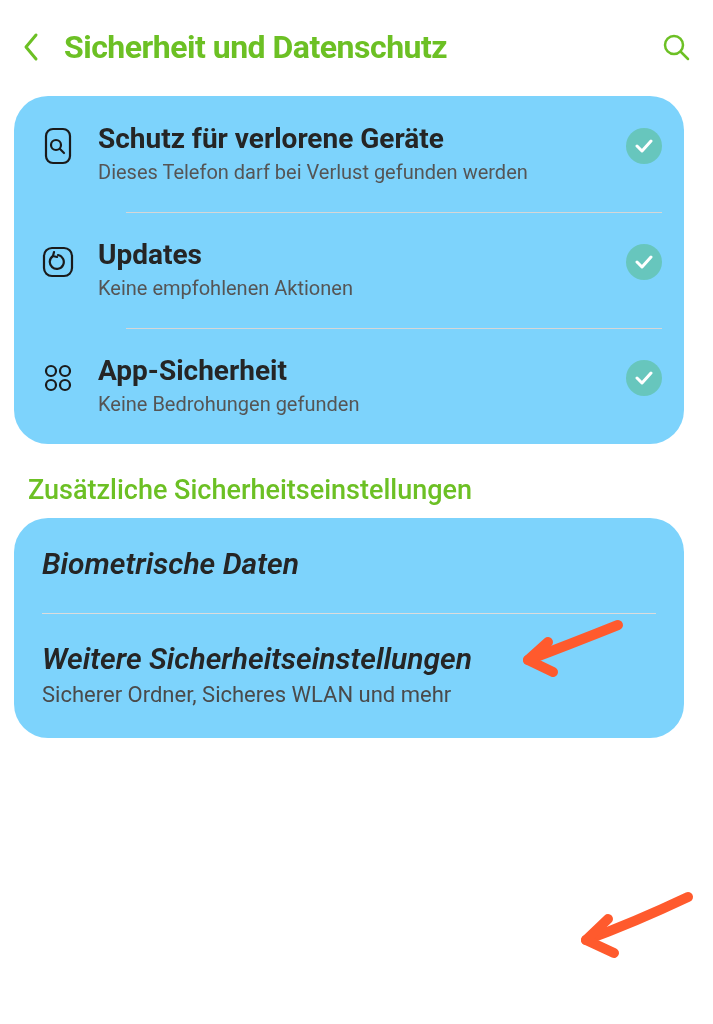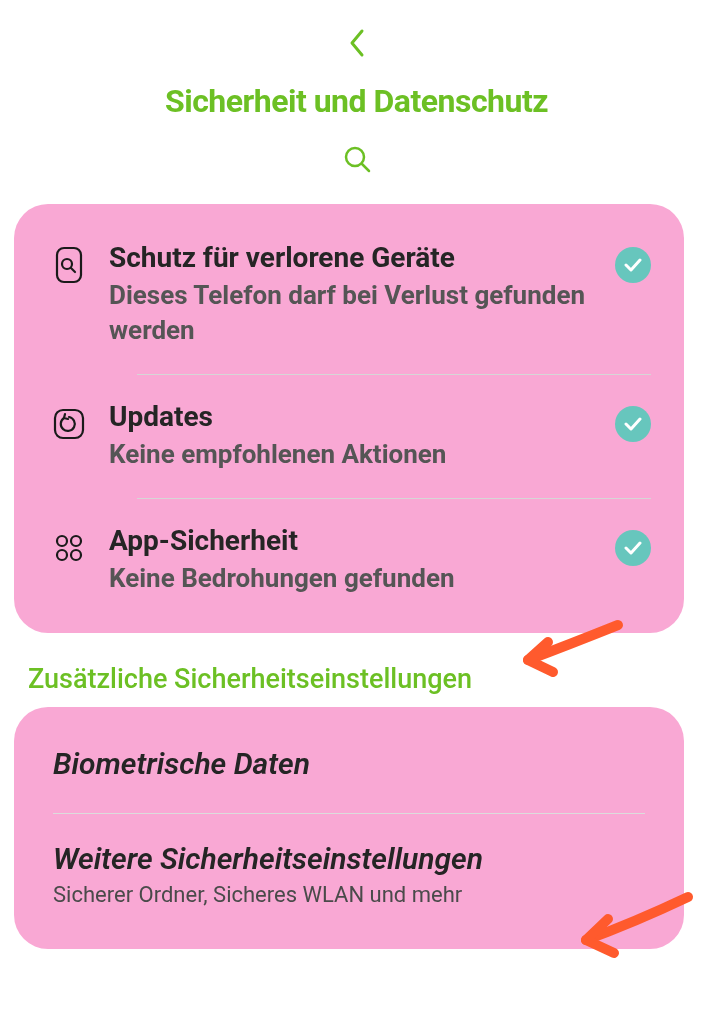--- a/index.html
+++ b/index.html
@@ -10,39 +10,38 @@
       font-family: -apple-system, BlinkMacSystemFont, 'Segoe UI', Roboto, sans-serif;
       color: #252525;
       overflow: hidden;
       position: relative;
     }
     .header {
       display: flex;
       align-items: center;
       padding: 28px 22px 20px 22px;
       gap: 24px;
-      flex-direction: column;
     }
     .back-chevron { width: 18px; height: 30px; display:flex; align-items:center; justify-content:center; }
     .back-chevron svg { stroke: #6cc024; }
     .title {
       flex: 1;
       color: #6cc024;
       font-size: 32px;
       font-weight: 700;
       letter-spacing: -0.5px;
     }
     .search-btn { width:30px; height:30px; display:flex; align-items:center; justify-content:center; }
     .search-btn svg { stroke: #6cc024; }
 
     .card {
-      background: #f9a8d4;
+      background: #7dd3fc;
       border-radius: 34px;
       margin: 10px 29px 0 14px;
-      padding: 11px;
+      padding: 0;
     }
     .row {
       display: flex;
       align-items: flex-start;
       padding: 26px 22px 26px 16px;
       gap: 18px;
       position: relative;
     }
     .row + .row::before {
       content:"";
@@ -59,24 +58,23 @@
     }
     .row-icon svg { stroke:#1a1a1a; }
     .row-body { flex:1; min-width:0; }
     .row-title {
       font-size: 28px;
       font-weight: 700;
       color:#252525;
       margin-bottom: 4px;
     }
     .row-sub {
-      font-size: 26px;
+      font-size: 20px;
       color:#555;
       line-height:1.35;
-      font-weight:bold;
     }
     .check-badge {
       width:36px; height:36px; border-radius:50%;
       background:#67c6bd;
       display:flex; align-items:center; justify-content:center;
       flex-shrink:0;
       margin-top:6px;
     }
     .check-badge svg { stroke:#fff; }
 

